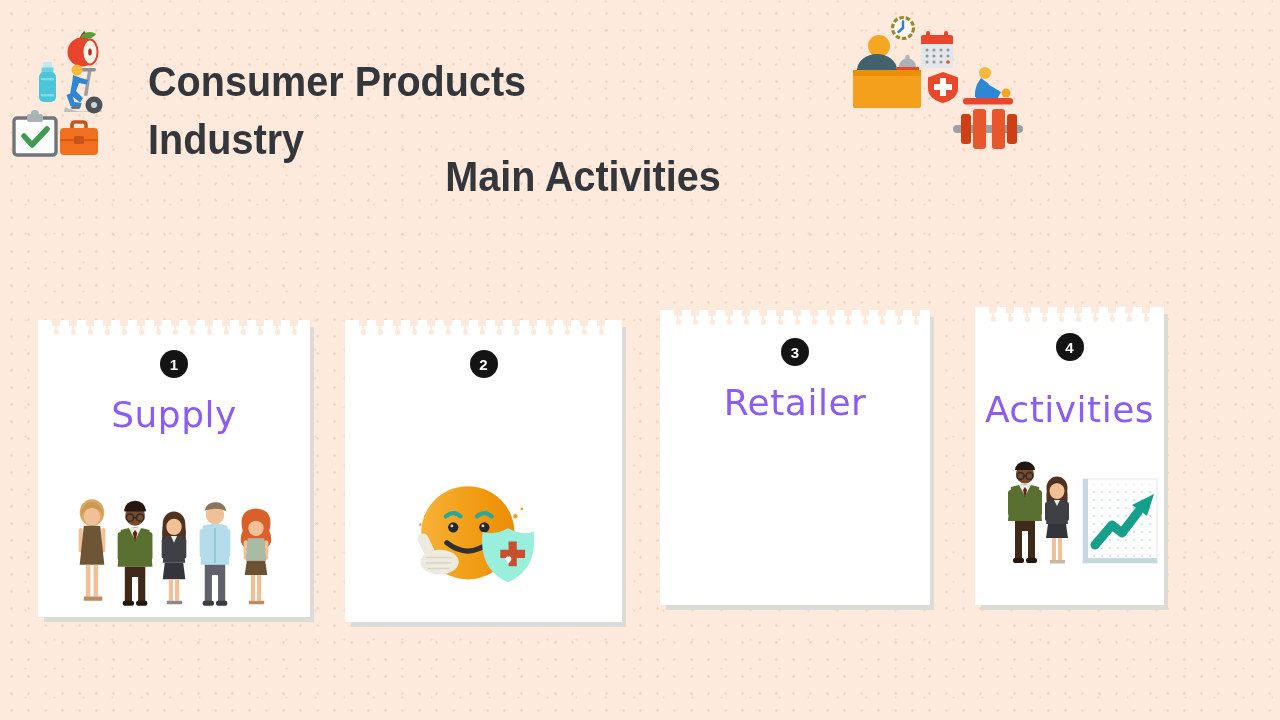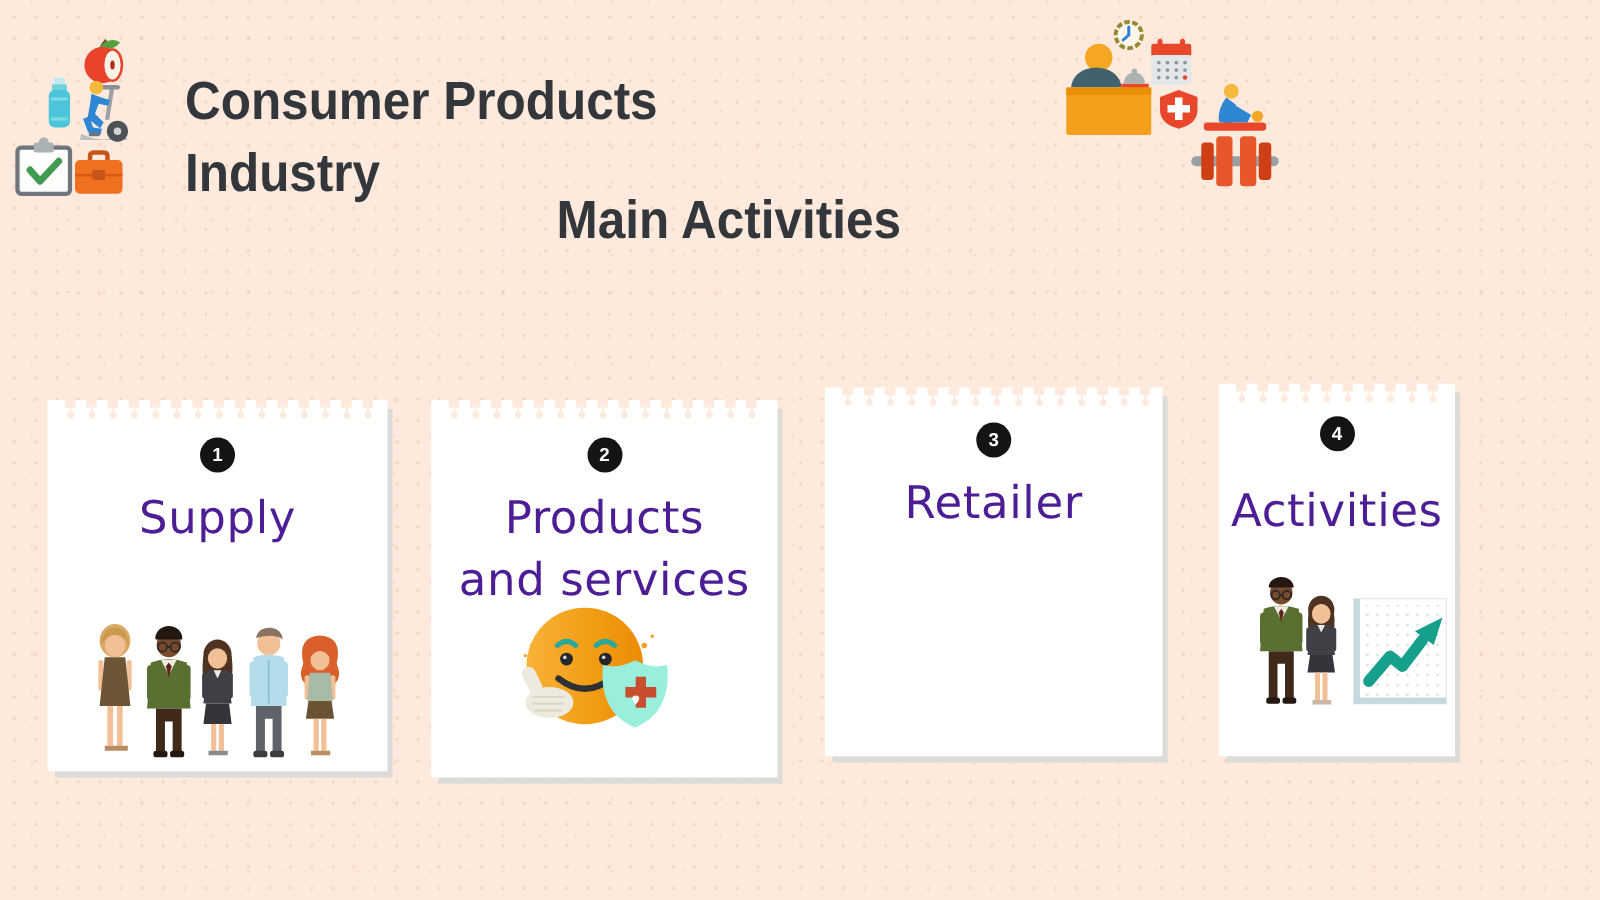--- a/index.html
+++ b/index.html
@@ -48,21 +48,21 @@
   .badge{
     width:28px;height:28px;border-radius:50%;background:#141414;color:#fff;
     display:flex;align-items:center;justify-content:center;
     font-family:"Liberation Sans", sans-serif;font-weight:bold;font-size:15px;
     margin:30px auto 0;
   }
   .card3 .badge{margin-top:28px;}
   .card4 .badge{margin-top:26px;}
   .card-title{
     margin-top:12px;text-align:center;
-    font-size:36px;line-height:50px;color:#4c1d95;letter-spacing:.5px;
+    font-size:36px;line-height:50px;color:#8b5cf6;letter-spacing:.5px;
   }
   .card3 .card-title{}
   .card4 .card-title{margin-top:24px;white-space:nowrap;overflow:visible;}
   .illus{position:absolute;}
   .illus-team{left:50%;transform:translateX(-50%);bottom:10px;}
   .illus-emoji{left:68px;top:156px;}
   .illus-market{left:20px;top:150px;}
 </style>
 </head>
 <body>
@@ -241,24 +241,20 @@
         <rect x="175" y="76" width="4" height="25" fill="#f2c096"></rect>
         <rect x="181" y="76" width="4" height="25" fill="#f2c096"></rect>
         <path d="M173 101 h8 v3.5 h-8 z M180 101 h8 v3.5 h-8 z" fill="#b98d63"></path>
       </g>
     </svg>
   </section>
 
   <section class="card card2">
     <div class="notches"></div>
     <div class="badge">2</div>
-    <div class="card-title">
-      <div>Products</div>
-      <div>and services</div>
-    </div>
     <svg class="illus illus-emoji" width="128" height="119" viewBox="0 0 140 130">
       <defs>
         <linearGradient id="embg" x1="0" y1="0" x2="1" y2="0">
           <stop offset="0" stop-color="#f8b238"></stop>
             <stop offset=".55" stop-color="#f29d15"></stop>
             <stop offset="1" stop-color="#ec8c05"></stop>
         </linearGradient>
       </defs>
       <g fill="#f2a024">
         <circle cx="14" cy="44" r="2"></circle>

